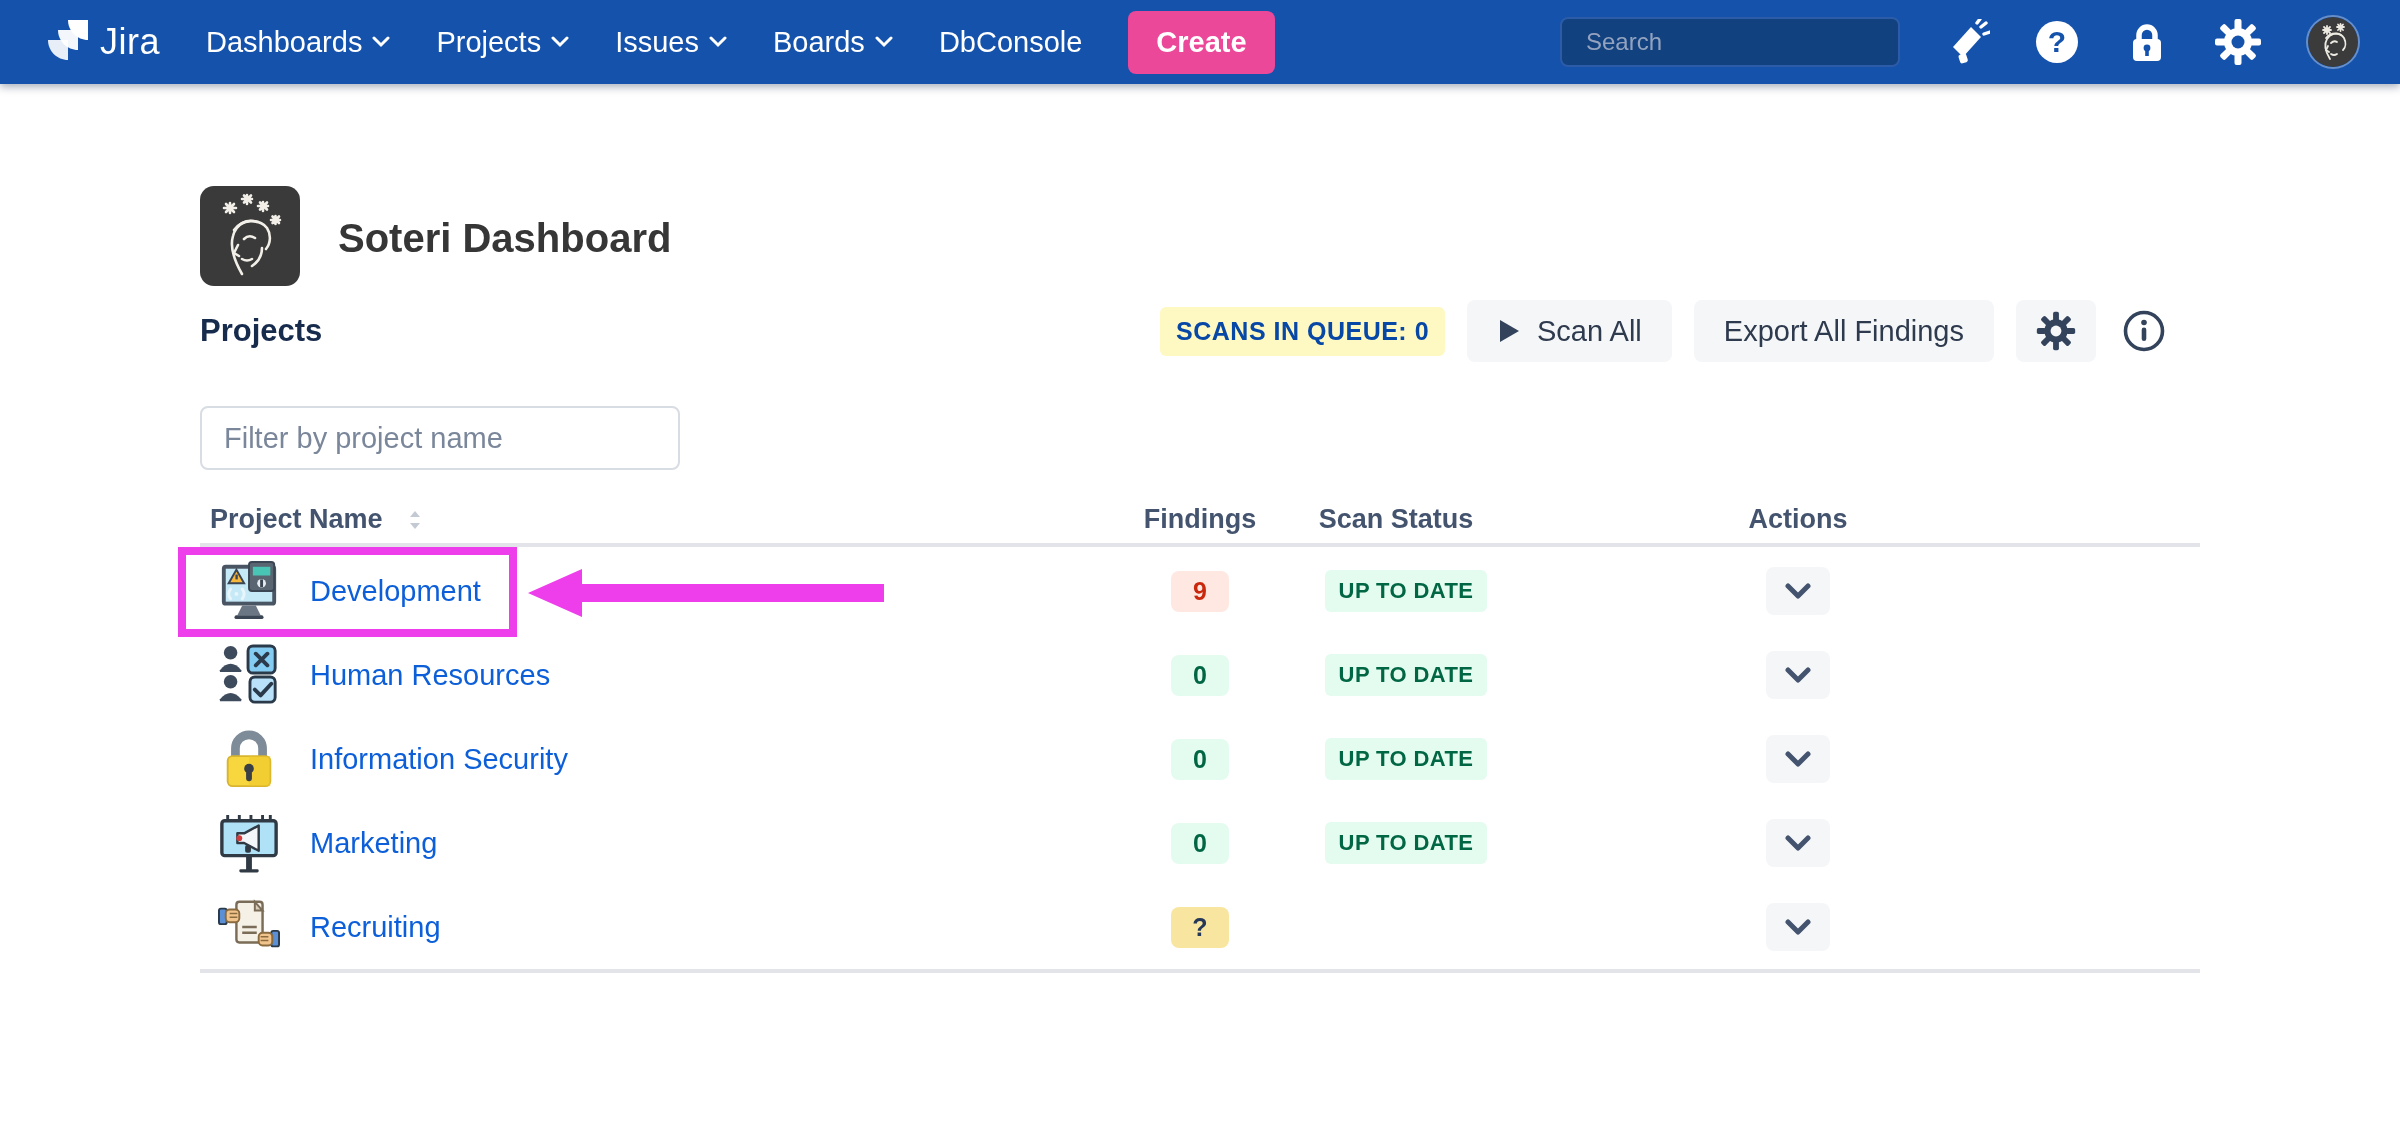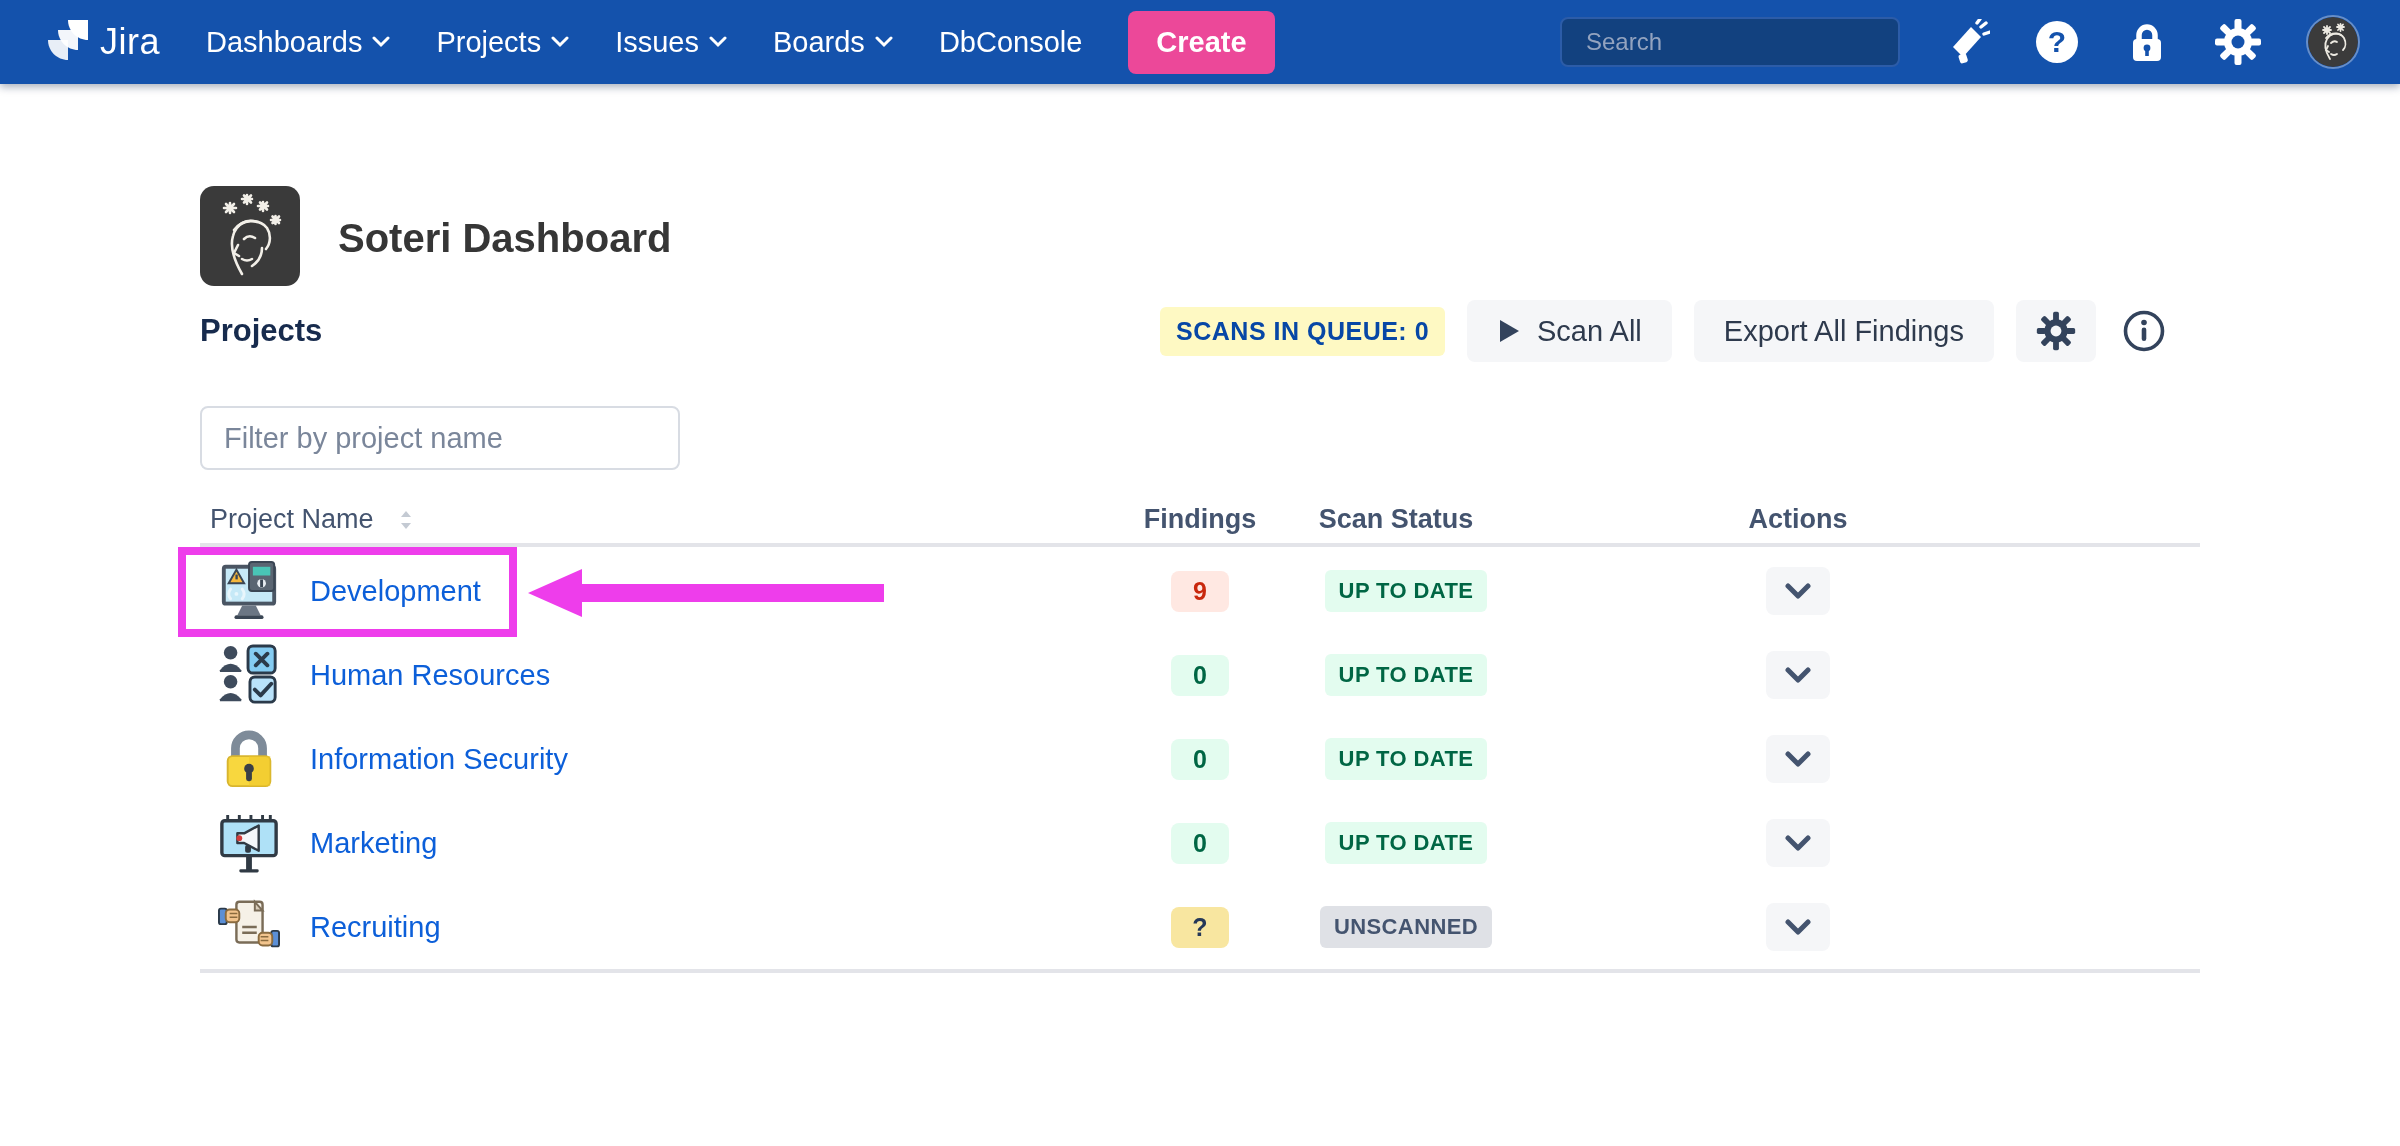--- a/index.html
+++ b/index.html
@@ -46,21 +46,21 @@
 
   .filter-wrap { position:absolute; top:322px; left:0; }
   .filter-input { width:480px; height:64px; border:2px solid #D8DCE3; border-radius:8px;
     font-size:29px; font-family:inherit; color:#172B4D; padding:0 22px; outline:none; }
   .filter-input::placeholder { color:#7A869A; }
 
   
   .thead { position:absolute; top:416px; left:0; width:2000px; height:47px;
     border-bottom:4px solid #E3E4E9; }
   .th-name { position:absolute; left:10px; top:4px; display:flex; align-items:center; gap:23px;
-    font-size:27px; font-weight:400; color:#44546F; }
+    font-size:27px; font-weight:700; color:#44546F; }
   .hcell { position:absolute; top:4px; text-align:center; font-size:27px; font-weight:700; color:#44546F; }
   .h-findings { left:900px; width:200px; }
   .h-status   { left:1046px; width:300px; }
   .h-actions  { left:1498px; width:200px; }
 
   .tbody { position:absolute; top:465px; left:0; width:2000px; }
   .trow { position:relative; width:2000px; height:84px; }
   .tbody { border-bottom:4px solid #E3E4E9; }
   .cell-name { position:absolute; left:18px; top:0; height:84px; display:flex; align-items:center; gap:30px; }
   .picon { width:62px; height:62px; display:flex; align-items:center; justify-content:center; }
@@ -427,23 +427,20 @@
               <rect x="55" y="36" width="8" height="16" rx="2" fill="#5B8FD6" stroke="#2B3A4A" stroke-width="2"></rect>
               <rect x="42" y="38" width="14" height="13" rx="4" fill="#F2C48D" stroke="#8A6B3F" stroke-width="2"></rect>
               <path d="M44 42 h8 M44 46 h8" stroke="#8A6B3F" stroke-width="1.6"></path>
             </svg>
           </span>
           <a class="plink">Recruiting</a>
         </div>
         <div class="cell c-findings">
             <span class="fbadge" data-variant="warning">?</span>
           </div>
-        <div class="cell c-status">
-            <span class="sbadge" data-variant="neutral">UNSCANNED</span>
-          </div>
         <div class="cell c-actions">
           <button class="abtn">
             <svg width="26" height="16" viewBox="0 0 26 16">
                 <polyline points="3,3 13,13 23,3" fill="none" stroke="#44546F" stroke-width="5" stroke-linecap="round" stroke-linejoin="round"></polyline>
               </svg>
           </button>
         </div>
       </div>
 
     </div>

